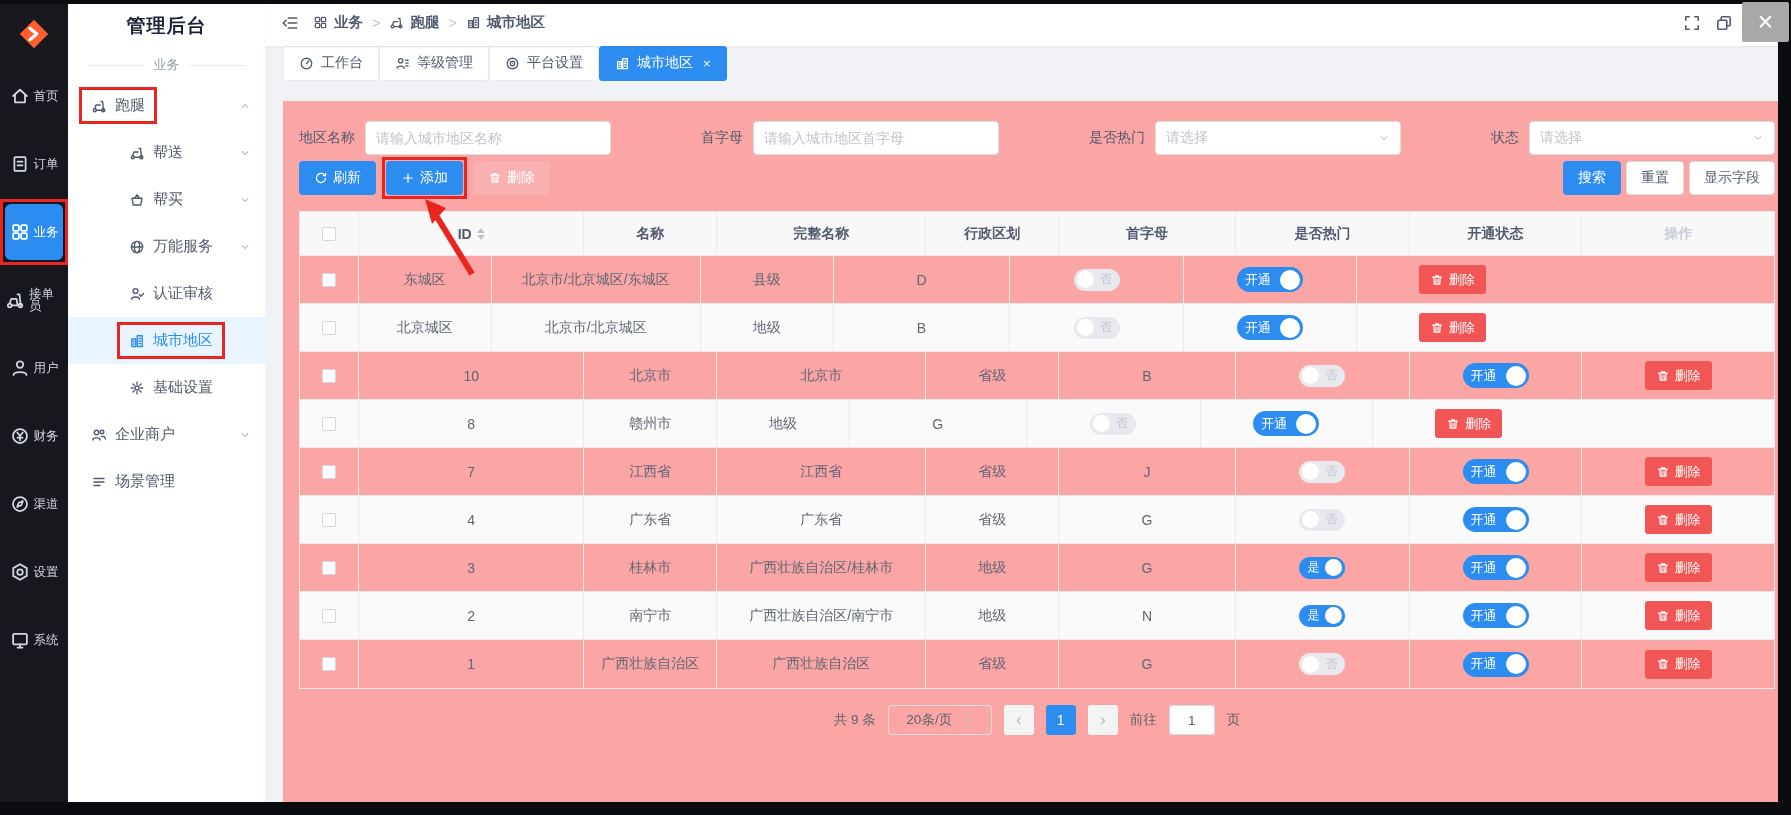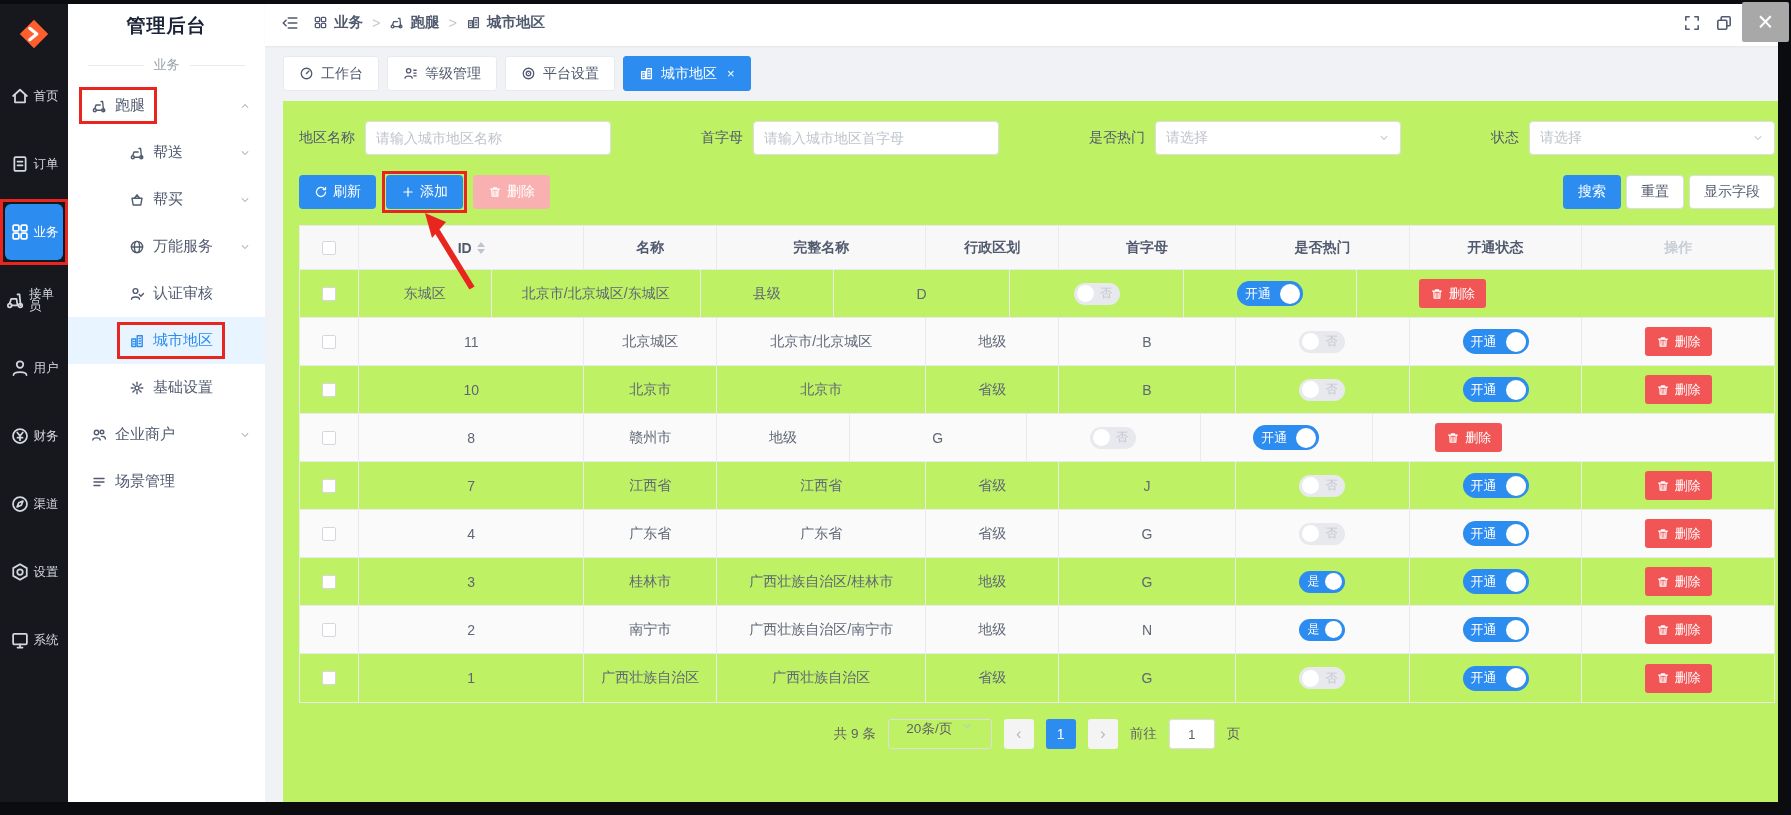--- a/index.html
+++ b/index.html
@@ -39,38 +39,38 @@
   .main{flex:1;display:flex;flex-direction:column;min-width:0}
   .topbar{height:52px;background:#fff;display:flex;align-items:center;gap:14px;padding:0 58px 0 16px;box-shadow:0 1px 2px rgba(0,0,0,.05);position:relative;z-index:1}
   .tb-ic{color:#515a6e;cursor:pointer}
   .tb-ic svg{width:18px;height:18px}
   .crumbs{display:flex;align-items:center;gap:9px;font-size:14.5px;font-weight:600;color:var(--txt)}
   .crumb{display:inline-flex;align-items:center;gap:6px;cursor:pointer}
   .cic svg{width:15px;height:15px}
   .sep{color:#c5c8ce;font-weight:400}
   .tb-right{margin-left:auto;display:flex;gap:14px}
 
-  .tabsbar{height:52px;display:flex;align-items:flex-end;gap:8px;padding:0 18px}
+  .tabsbar{height:52px;display:flex;align-items:flex-start;padding:0 18px}
   .tab{height:35px;display:inline-flex;align-items:center;gap:7px;padding:0 15px;background:#fff;border:1px solid var(--bd);border-radius:3px;font-size:14px;color:var(--txt);cursor:pointer}
   .tab .tic svg{width:15px;height:15px}
   .tab.active{background:var(--blue);border-color:var(--blue);color:#fff}
   .tclose{font-size:13px;margin-left:3px;cursor:pointer}
 
-  .card{background:#bef264;margin:10px 0 0 18px;width:calc(100% - 18px);height:812px;padding:20px 16px 0}
+  .card{background:#fca5a5;margin:10px 0 0 18px;width:calc(100% - 18px);height:812px;padding:20px 16px 0}
   
   .filters{display:flex;justify-content:space-between;align-items:center}
   .fgroup{display:flex;align-items:center;gap:10px}
   .fgroup label{font-size:14px;color:var(--txt);white-space:nowrap}
   .fctl{width:246px;height:34px;border:1px solid var(--inbd);border-radius:4px;font-size:14px;color:#606266;padding:0 10px;background:#fff;outline:none}
   .fctl::placeholder{color:var(--ph)}
   .fsel{display:flex;align-items:center;justify-content:space-between;color:var(--ph);cursor:pointer}
   .fsel .chev{color:#c0c4cc}
 
   
-  .toolbar{margin-top:20px;display:flex;position:relative}
+  .toolbar{margin-top:6px;display:flex;position:relative}
   .tleft{display:flex;gap:10px;position:relative}
   .tright{margin-left:auto;display:flex;gap:5px}
   .btn{height:34px;display:inline-flex;align-items:center;gap:5px;padding:0 14px;border:1px solid transparent;border-radius:4px;font-size:14px;cursor:pointer;background:#fff;font-family:inherit;position:relative}
   .btn.primary{background:var(--blue);color:#fff}
   .btn.danger{background:var(--danger);color:#fff}
   .btn.disabled{background:var(--danger-dis);cursor:default}
   .btn.plain{border-color:var(--inbd);color:var(--txt)}
   .btn.sm{height:29px;padding:0 10px;font-size:13px;border-radius:3px}
   .bic svg{width:14px;height:14px}
   .anno::after{content:'';position:absolute;inset:-5px;border:3px solid var(--anno);pointer-events:none}
@@ -93,21 +93,21 @@
   .tg{display:inline-flex;align-items:center;justify-content:space-between;height:22px;min-width:46px;border-radius:12px;padding:0 3px;font-size:12px;cursor:pointer}
   .tg.off{background:#e7e9ee;color:#c3c7cf}
   .tg.on{background:var(--blue);color:#fff}
   .tg em{font-style:normal;padding:0 5px}
   .tg .knob{width:17px;height:17px;border-radius:50%;background:#fff;display:block}
   .tg.wide{height:25px;min-width:66px;border-radius:13px;font-size:13px}
   .tg.wide .knob{width:20px;height:20px}
 
   
   .pager{margin-top:16px;display:flex;align-items:center;justify-content:center;gap:12px;font-size:13.5px;color:#606266}
-  .psel{width:104px;height:30px;border:1px solid var(--inbd);border-radius:3px;display:flex;justify-content:center;gap:9px;cursor:pointer}
+  .psel{width:104px;height:30px;border:1px solid var(--inbd);border-radius:3px;display:flex;align-items:center;justify-content:center;gap:9px;cursor:pointer}
   .psel .chev{color:#c0c4cc}
   .pbtn{min-width:30px;height:30px;border-radius:3px;background:#f4f4f5;color:#b6bac2;display:flex;align-items:center;justify-content:center;font-size:17px;cursor:pointer}
   .pbtn.cur{background:var(--blue);color:#fff;font-size:14px}
   .pgo{width:46px;height:30px;border:1px solid var(--inbd);border-radius:3px;text-align:center;font-size:13.5px;color:#606266;outline:none}
 
   
   .edge{position:absolute;background:#0b0c0f;z-index:10}
   .edge-top{top:0;left:0;right:0;height:4px}
   .edge-bottom{bottom:0;left:0;right:0;height:13px}
   .edge-right{top:0;right:0;bottom:0;width:13px}
@@ -601,23 +601,20 @@
                     <svg viewBox="0 0 16 16" fill="none" stroke="currentColor" stroke-width="1.4" stroke-linecap="round" stroke-linejoin="round">
                       <path d="M3 4.7h10M6.2 4.7V3.3h3.6v1.4M4.3 4.7l.5 8h6.4l.5-8M6.7 7v4M9.3 7v4"></path>
                     </svg>
                   </span>删除</button>
               </div>
             </div>
             <div class="trow">
               <div class="td c0">
                 <span class="cbx"></span>
               </div>
-              <div class="td c1">
-                <span>11</span>
-              </div>
               <div class="td c2">
                 <span>北京城区</span>
               </div>
               <div class="td c3">
                 <span>北京市/北京城区</span>
               </div>
               <div class="td c4">
                 <span>地级</span>
               </div>
               <div class="td c5">

